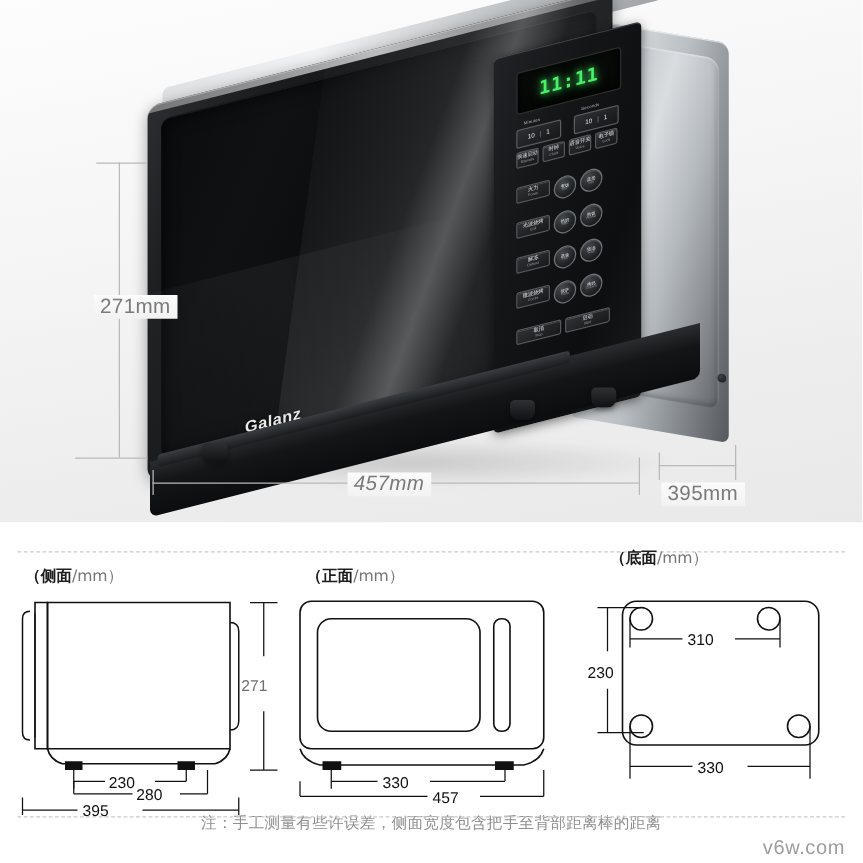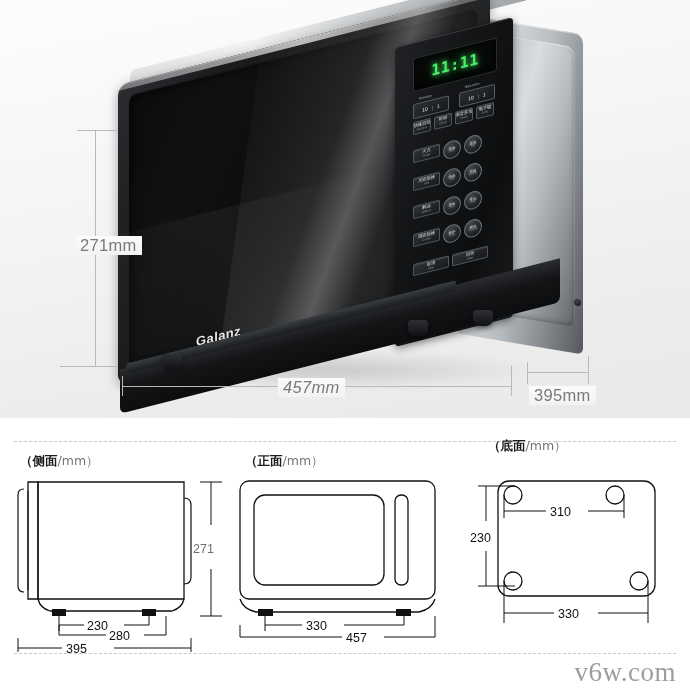--- a/index.html
+++ b/index.html
@@ -212,22 +212,22 @@
   }
   .view-title .unit{font-weight:400;color:#737373;}
   .note{
     position:absolute;left:0;top:232px;width:690px;text-align:center;
     font-size:12.5px;color:#8e8e8e;
     font-family:"DejaVu Sans","Liberation Sans",sans-serif;
     letter-spacing:.2px;white-space:nowrap;
   }
   .watermark{
     position:absolute;right:14px;bottom:2px;
-    font-size:27px;color:#9d9d9d;letter-spacing:.5px;
-    font-family:Liberation Serif, serif;
+    font-size:16px;color:#9d9d9d;letter-spacing:.5px;
+    font-family:Liberation Sans, sans-serif;
     margin-top:20px;
   }
   svg{display:block;}
   .dtxt{font-family:"Liberation Sans",sans-serif;font-size:12.5px;fill:#111;}
   .dtxt-g{font-family:"Liberation Sans",sans-serif;font-size:12.5px;fill:#6f6f6f;}
 </style>
 </head>
 <body>
 
 <div id="photo-section">
@@ -510,15 +510,16 @@
 
     <g stroke="#111" stroke-width="1">
       <line x1="46" y1="108" x2="46" y2="150"></line>
       <line x1="190" y1="108" x2="190" y2="150"></line>
       <line x1="46" y1="140" x2="96" y2="140"></line>
       <line x1="140" y1="140" x2="190" y2="140"></line>
     </g>
     <text class="dtxt" x="100" y="145">330</text>
   </svg>
 
+  <div class="note">注：手工测量有些许误差，侧面宽度包含把手至背部距离棒的距离</div>
   <div class="panel-dash-bottom"></div>
   <div class="watermark">v6w.com</div>
 </div>
 
 </body></html>

